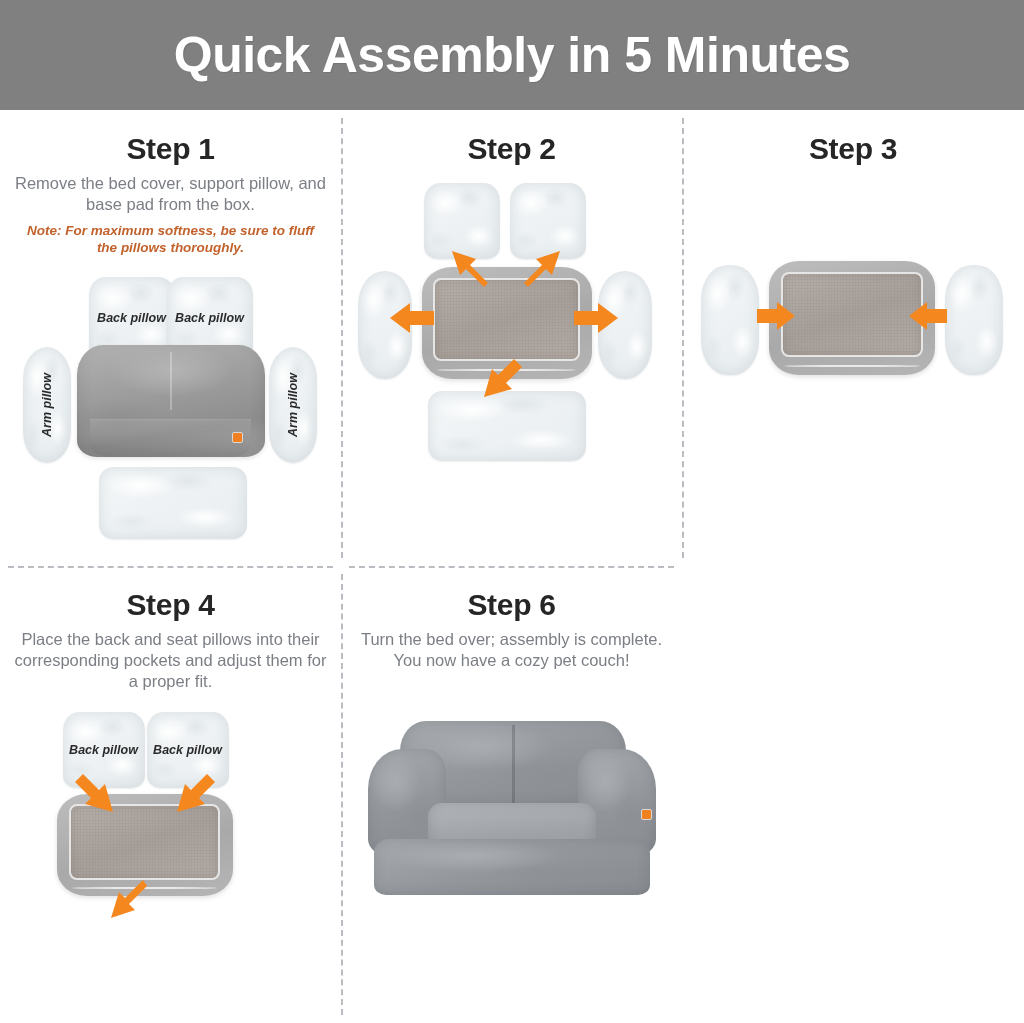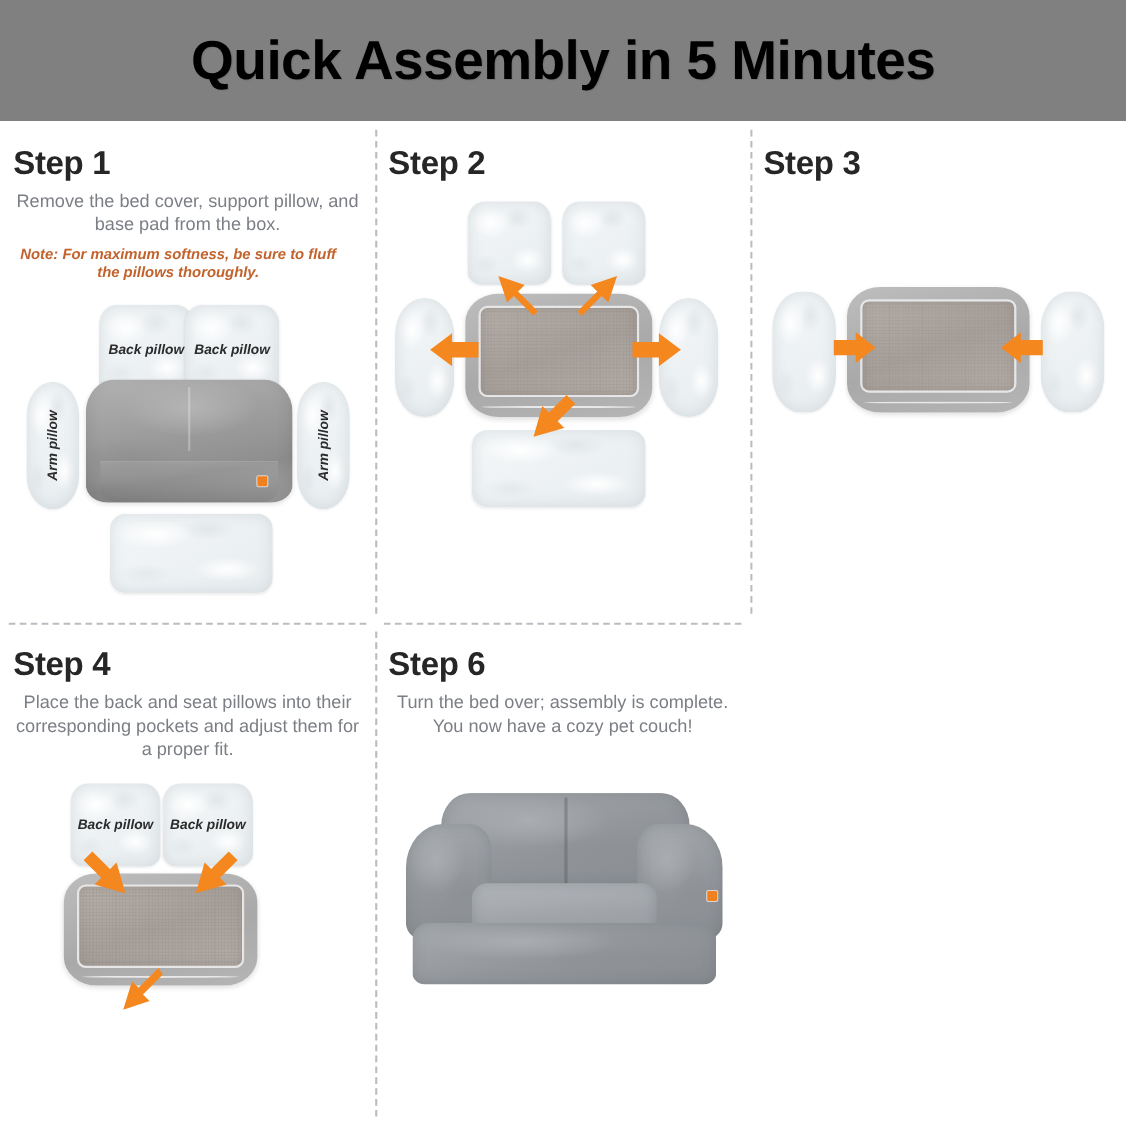--- a/index.html
+++ b/index.html
@@ -10,40 +10,40 @@
     overflow: hidden;
   }
 
   
   .header {
     width: 1024px; height: 110px;
     background: #808080;
     display: flex; align-items: center; justify-content: center;
   }
   .header-title {
-    color: #000000;
+    color: #ffffff;
     font-size: 50px;
     font-weight: bold;
     letter-spacing: -0.5px;
     text-shadow: 1px 1px 1px rgba(0,0,0,.10);
     white-space: nowrap;
     text-align: center;
   }
 
   
   .grid {
     width: 1024px; height: 913px;
     display: grid;
     grid-template-columns: 341px 341px 342px;
     grid-template-rows: 456px 457px;
   }
   .cell {
     position: relative;
     padding: 22px 12px 0 12px;
-    display: flex; flex-direction: column; align-items: flex-start;
+    display: flex; flex-direction: column; align-items: center;
     overflow: hidden;
   }
   
   .cell.c-mid::before, .cell.c-right::before {
     content: ""; position: absolute; left: 0; top: 8px; bottom: 8px;
     border-left: 2px dashed #b9bcc0;
   }
   .cell.r-bottom::after {
     content: ""; position: absolute; left: 8px; right: 8px; top: 0;
     border-top: 2px dashed #b9bcc0;

